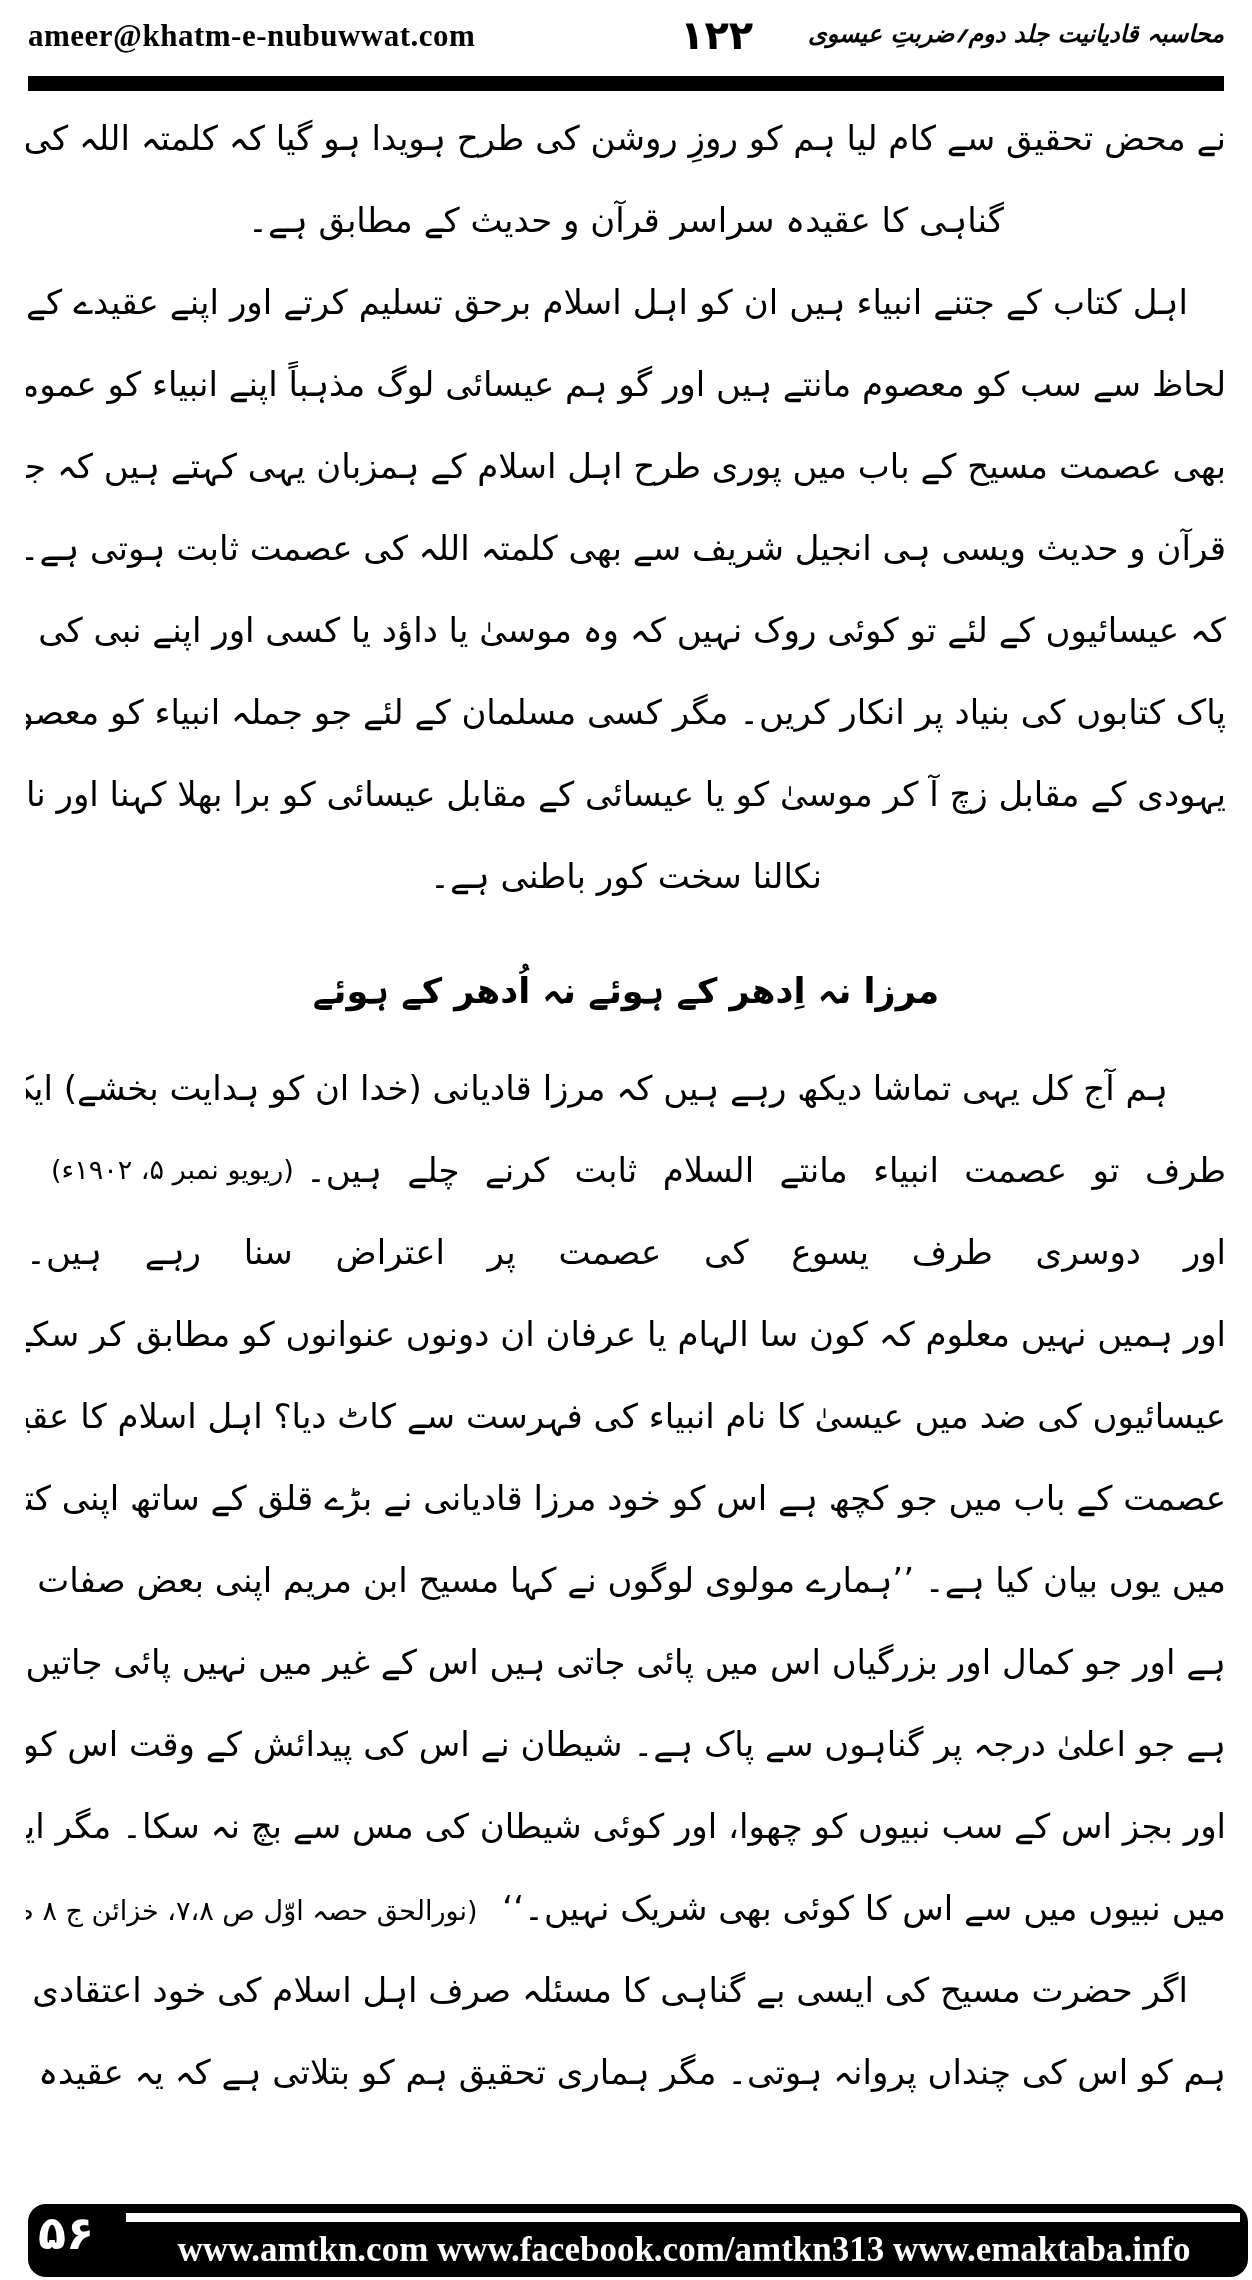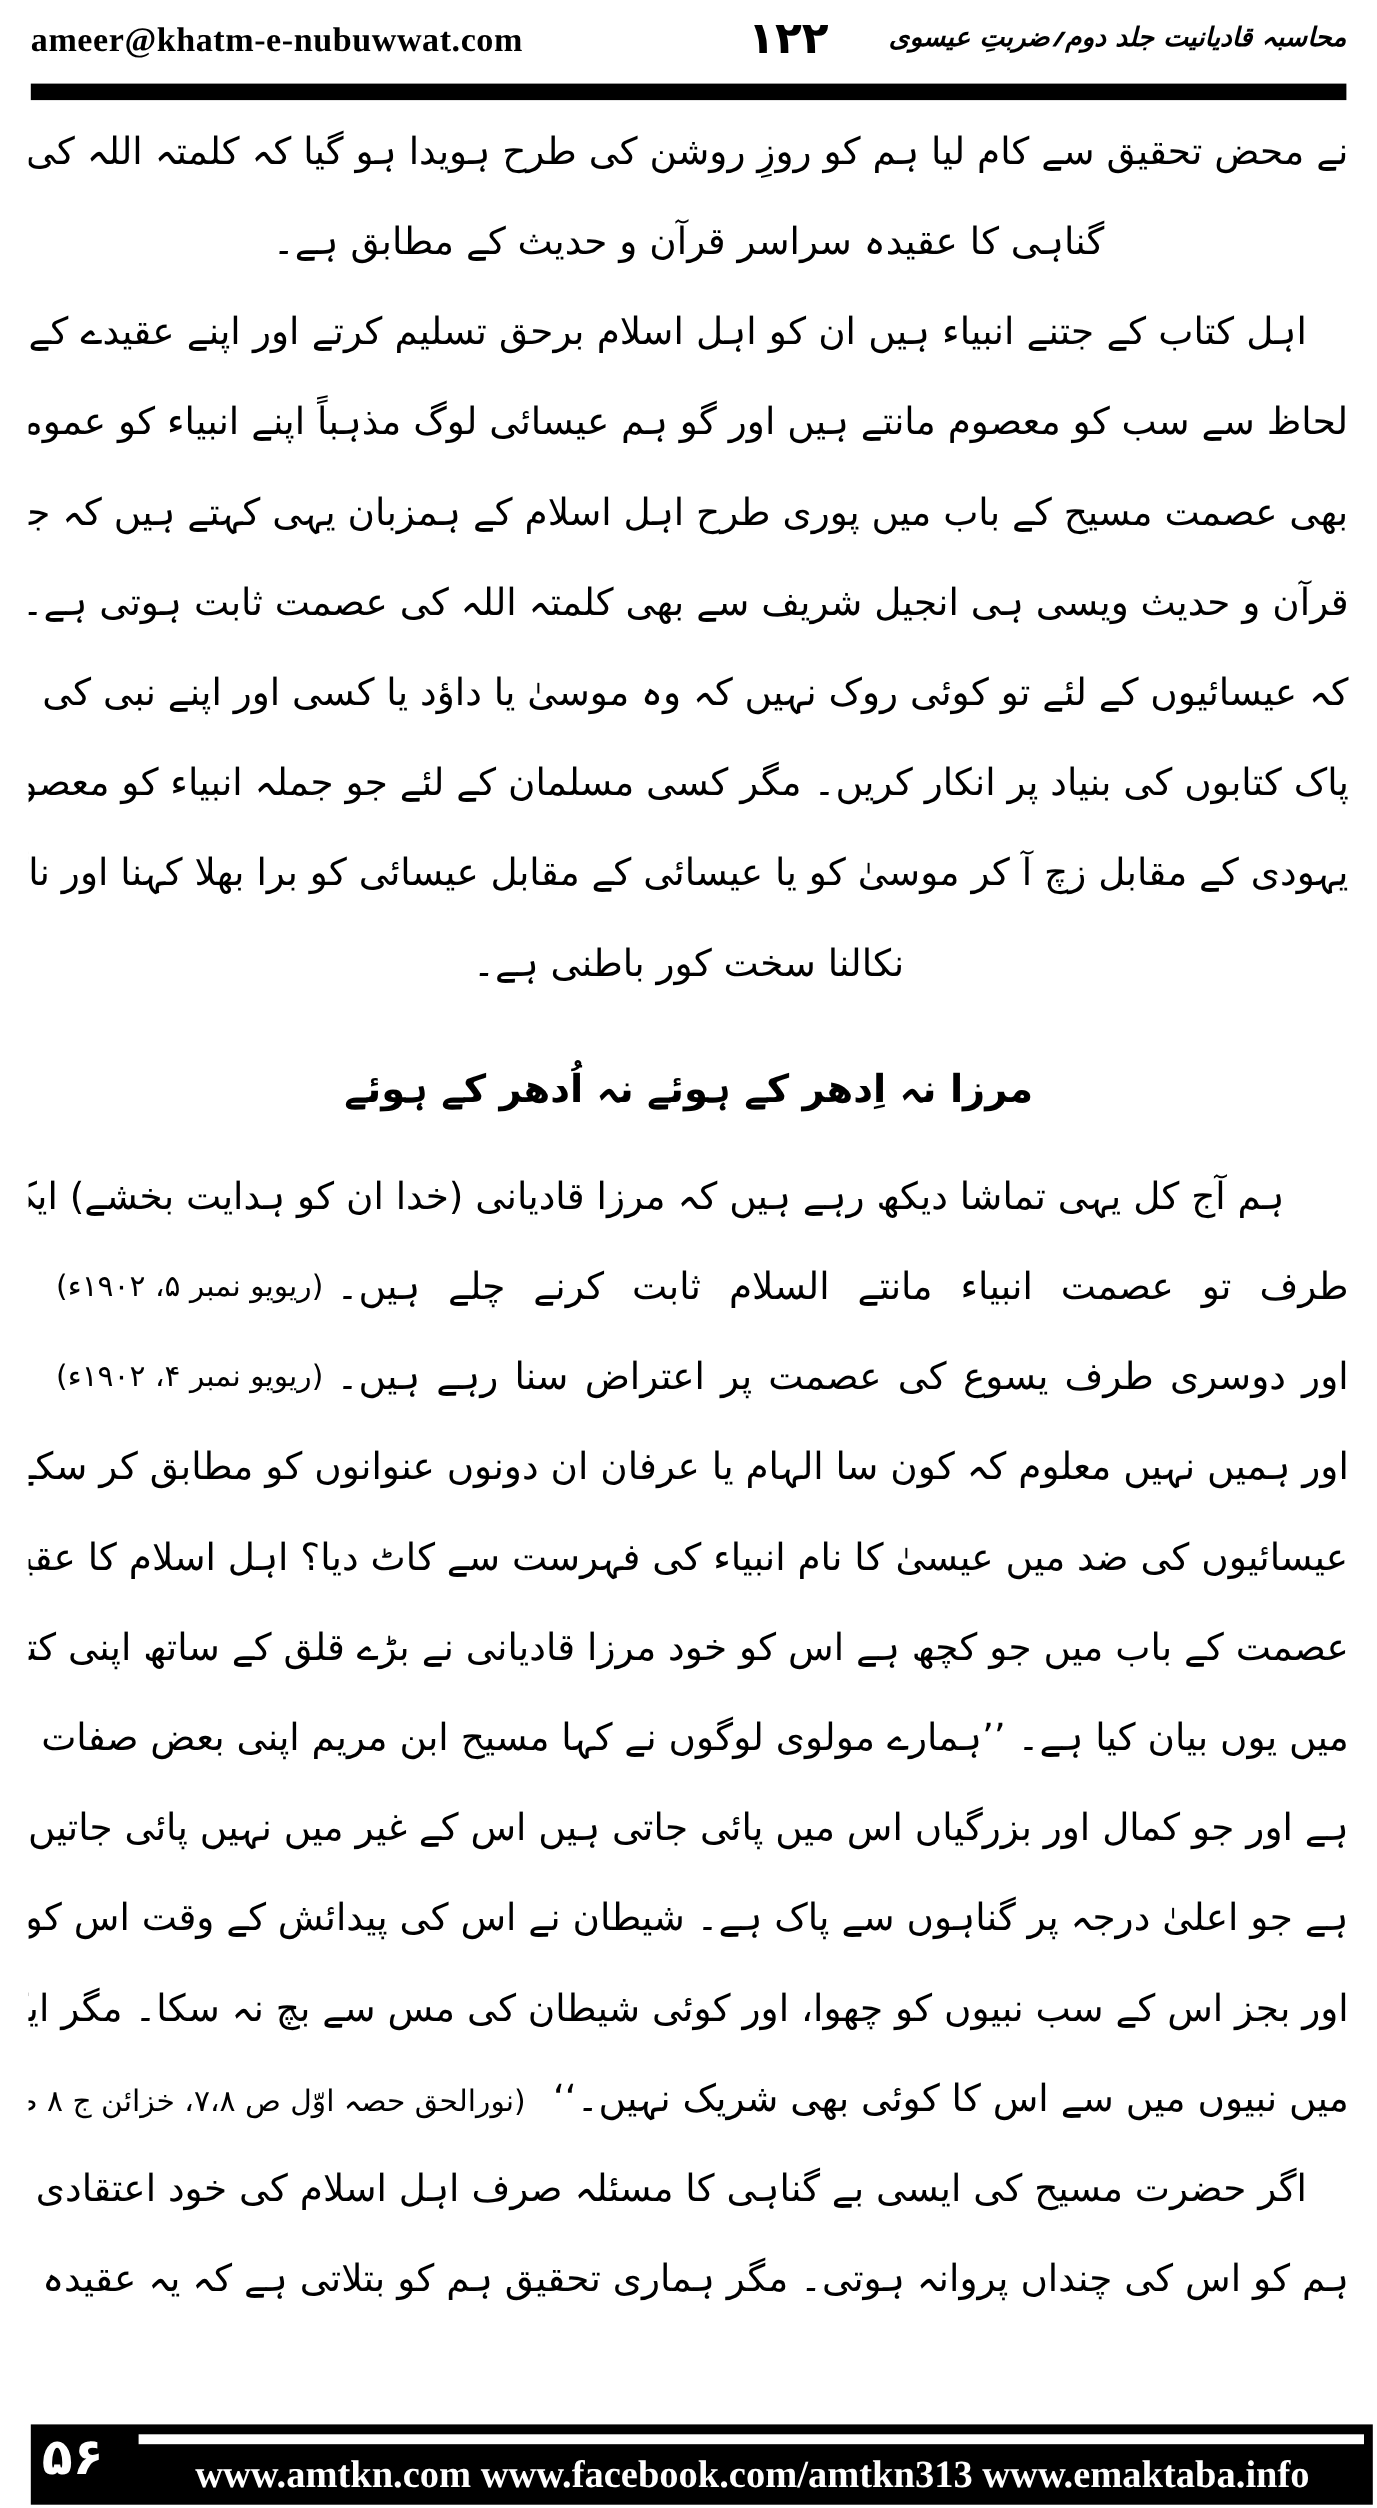--- a/index.html
+++ b/index.html
@@ -43,21 +43,21 @@
   .cite{flex:none;font-size:27px;white-space:nowrap;padding-right:12px;margin-left:25px;}
   .ref-line{text-align:right;text-align-last:right;}
   .ref{font-size:27px;padding-right:14px;}
   .heading{
     text-align:center;text-align-last:center;font-size:35px;font-weight:bold;
     line-height:96px;height:96px;margin:26px 0 8px 0;overflow:hidden;
   }
   
   .footer-bar{
     position:absolute;left:28px;right:4px;bottom:3px;height:73px;
-    background:#000;color:#fff;
+    background:#000;color:#fff;border-radius:18px;
   }
   .footer-num{
     position:absolute;left:10px;top:2px;font-size:46px;font-weight:bold;
     direction:rtl;
   }
   .footer-rule{position:absolute;left:98px;right:8px;top:9px;height:9px;background:#fff;}
   .footer-urls{
     position:absolute;left:98px;right:6px;top:20px;bottom:2px;
     display:flex;align-items:center;justify-content:center;
     font-family:"Liberation Serif",serif;font-weight:bold;font-size:35px;
@@ -92,21 +92,20 @@
 
   <div class="bline ind2">ہم آج کل یہی تماشا دیکھ رہے ہیں کہ مرزا قادیانی (خدا ان کو ہدایت بخشے) ایک</div>
 
   <div class="bline cite-line">
     <span class="main">طرف تو عصمت انبیاء مانتے السلام ثابت کرنے چلے ہیں۔</span>
     <span class="cite">(ریویو نمبر ۵، ۱۹۰۲ء)</span>
   </div>
 
   <div class="bline cite-line">
     <span class="main">اور دوسری طرف یسوع کی عصمت پر اعتراض سنا رہے ہیں۔</span>
-    <span class="cite">(ریویو نمبر ۴، ۱۹۰۲ء)</span>
   </div>
 
   <div class="bline">اور ہمیں نہیں معلوم کہ کون سا الہام یا عرفان ان دونوں عنوانوں کو مطابق کر سکے گا۔ کیا</div>
   <div class="bline">عیسائیوں کی ضد میں عیسیٰ کا نام انبیاء کی فہرست سے کاٹ دیا؟ اہل اسلام کا عقیدہ حضرت مسیح کی</div>
   <div class="bline">عصمت کے باب میں جو کچھ ہے اس کو خود مرزا قادیانی نے بڑے قلق کے ساتھ اپنی کتاب نورالحق</div>
   <div class="bline">میں یوں بیان کیا ہے۔ ’’ہمارے مولوی لوگوں نے کہا مسیح ابن مریم اپنی بعض صفات میں بے مثل</div>
   <div class="bline">ہے اور جو کمال اور بزرگیاں اس میں پائی جاتی ہیں اس کے غیر میں نہیں پائی جاتیں۔ وہی ایک</div>
   <div class="bline">ہے جو اعلیٰ درجہ پر گناہوں سے پاک ہے۔ شیطان نے اس کی پیدائش کے وقت اس کو چھوا، نہیں</div>
   <div class="bline">اور بجز اس کے سب نبیوں کو چھوا، اور کوئی شیطان کی مس سے بچ نہ سکا۔ مگر ایک مسیح اور اس صفت</div>
 

